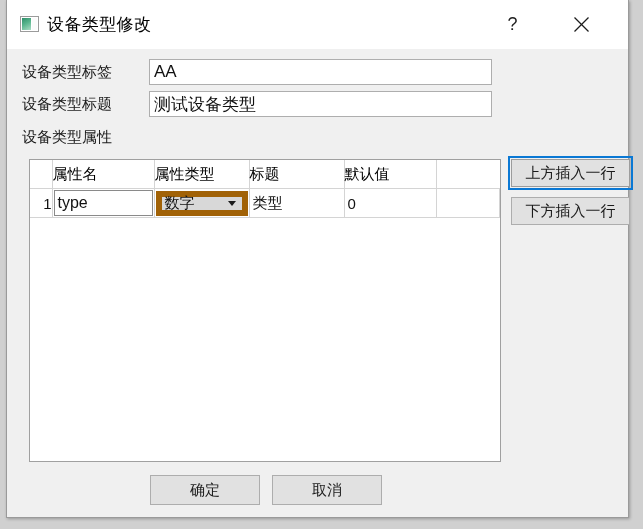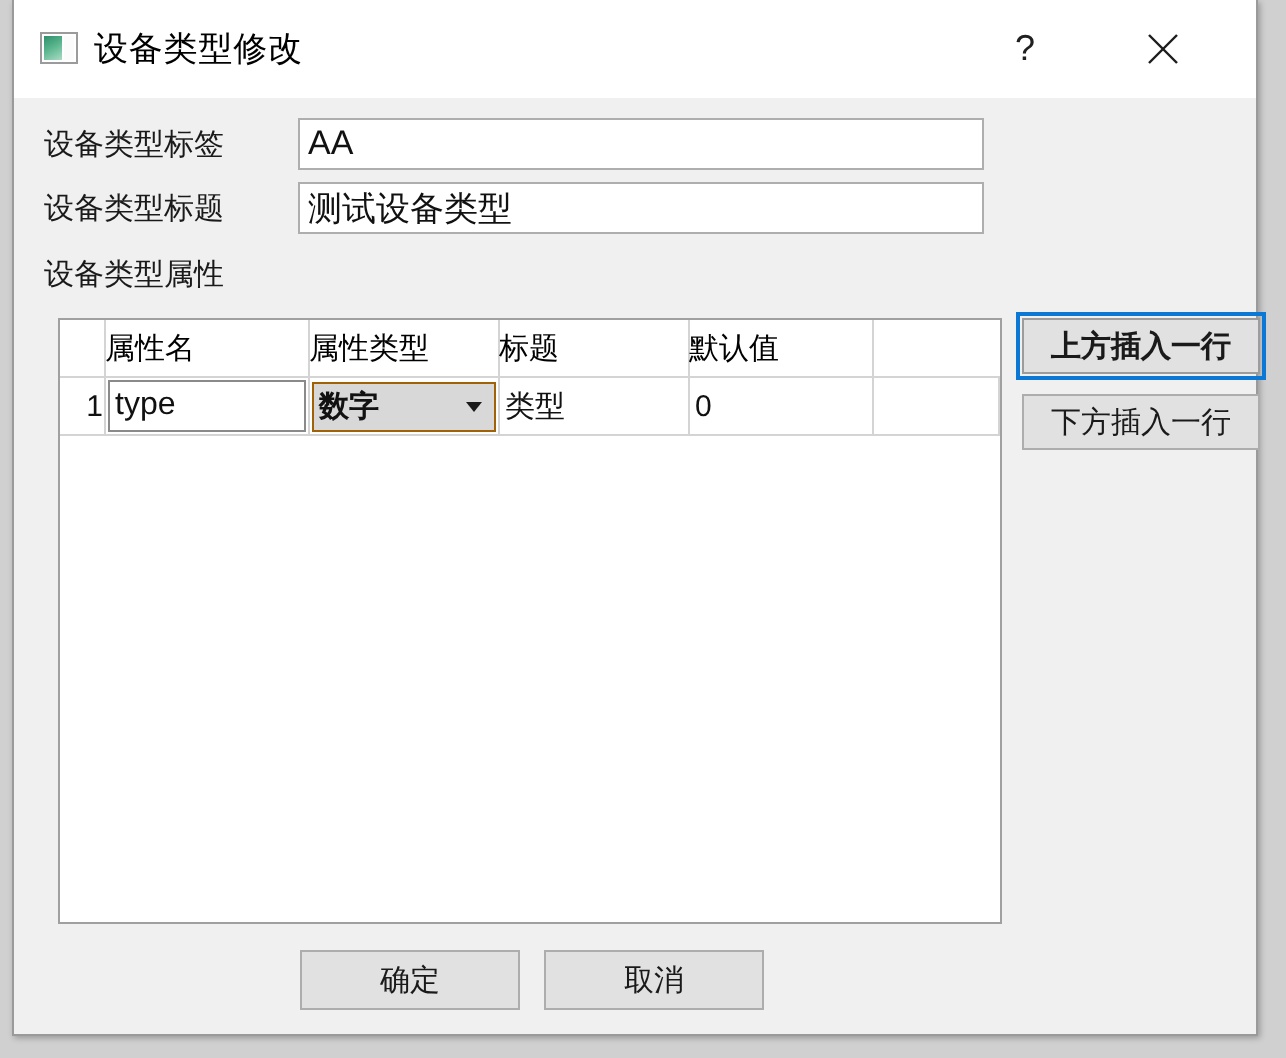--- a/index.html
+++ b/index.html
@@ -182,29 +182,28 @@
     align-items: center;
     padding-left: 3px;
     font-size: 16px;
     color: #111;
   }
   
   .cell-combo {
     margin: 1px;
     height: 25px;
     background: #d8d8d8;
-    border: 1px solid #a16207;
+    border: 6px solid #a16207;
     box-sizing: border-box;
     display: flex;
     align-items: center;
     justify-content: space-between;
     padding: 0 6px 0 3px;
     font-size: 15px;
     color: #111;
-    font-weight: bold;
   }
   .combo-arrow {
     width: 0; height: 0;
     border-left: 4px solid transparent;
     border-right: 4px solid transparent;
     border-top: 5px solid #1a1a1a;
   }
   .cell-text {
     padding-left: 3px;
     display: flex;
@@ -227,21 +226,20 @@
     align-items: center;
     justify-content: center;
     font-family: "Liberation Sans", "DejaVu Sans", sans-serif;
     cursor: default;
     user-select: none;
   }
   .side-btn.focused {
     outline: 2px solid #0a78d4;
     outline-offset: 1px;
     border-color: #9c9c9c;
-    font-weight: bold;
   }
   #btn-insert-above { left: 504px; top: 110px; }
   #btn-insert-below { left: 504px; top: 148px; }
   #btn-delete-row   { left: 504px; top: 286px; }
 
   
   .bot-btn {
     position: absolute;
     width: 110px;
     height: 30px;

